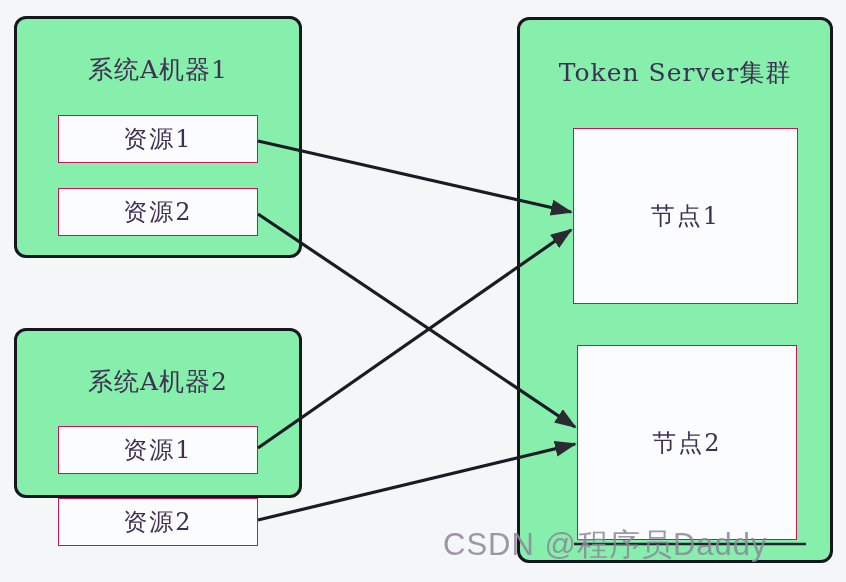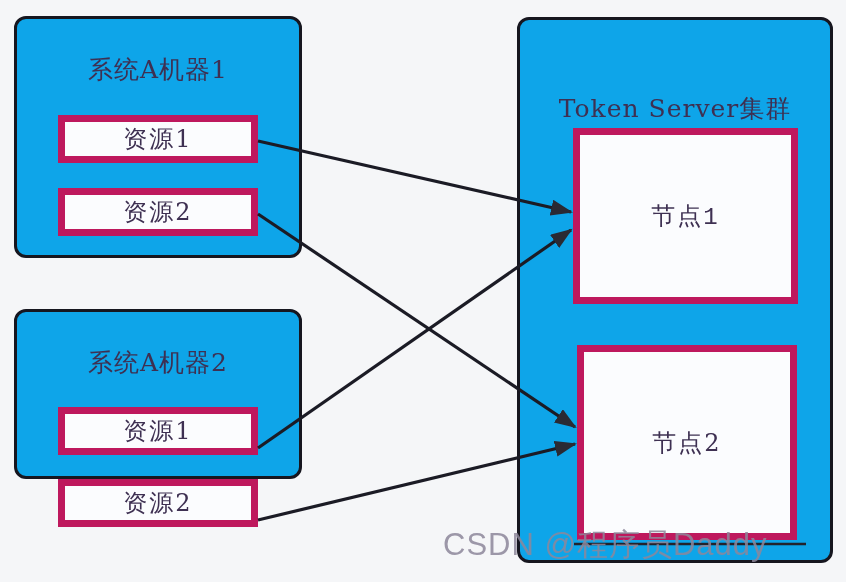--- a/index.html
+++ b/index.html
@@ -10,64 +10,64 @@
   }
   .stage {
     position: relative;
     width: 846px;
     height: 582px;
     background: #f5f6f8;
     overflow: hidden;
   }
   .group-box {
     position: absolute;
-    background: #0ea5e9;
+    background: #86efac;
     border: 3px solid #16161f;
     border-radius: 12px;
     z-index: 1;
     padding-left: 16px;
   }
   .group-title {
     position: absolute;
     left: 0;
     width: 100%;
     text-align: center;
     color: #3e3052;
     font-size: 25px;
     letter-spacing: 1px;
     white-space: nowrap;
   }
   .inner-box {
     position: absolute;
     background: #fbfcfe;
-    border: 7px solid #be185d;
+    border: 1px solid #be185d;
     display: flex;
     align-items: center;
     justify-content: center;
   }
   .inner-label {
     color: #3e3052;
     font-size: 24px;
     letter-spacing: 2px;
     white-space: nowrap;
   }
   
   .machine1 { left: 14px; top: 16px; width: 288px; height: 242px; }
   .machine1 .group-title { top: 34px; }
   .machine1 .res1 { left: 41px; top: 96px;  width: 200px; height: 48px; }
   .machine1 .res2 { left: 41px; top: 169px; width: 200px; height: 48px; }
   
-  .machine2 { left: 14px; top: 309px; width: 288px; height: 170px; }
+  .machine2 { left: 14px; top: 328px; width: 288px; height: 170px; }
   .machine2 .group-title { top: 34px; }
   .machine2 .res1 { left: 41px; top: 95px;  width: 200px; height: 48px; }
   .machine2 .res2 { left: 41px; top: 167px; width: 200px; height: 48px; }
   
   .cluster { left: 517px; top: 17px; width: 316px; height: 546px; }
-  .cluster .group-title { top: 36px; margin-top: 36px; }
-  .cluster .node1 { left: 53px; top: 108px; width: 225px; height: 176px; font-family: Liberation Mono, monospace; }
+  .cluster .group-title { top: 36px; }
+  .cluster .node1 { left: 53px; top: 108px; width: 225px; height: 176px; }
   .cluster .node2 { left: 57px; top: 325px; width: 220px; height: 195px; }
   
   svg.arrows {
     position: absolute;
     left: 0; top: 0;
     width: 846px; height: 582px;
     z-index: 2;
     pointer-events: none;
   }
   svg.arrows line.edge {

